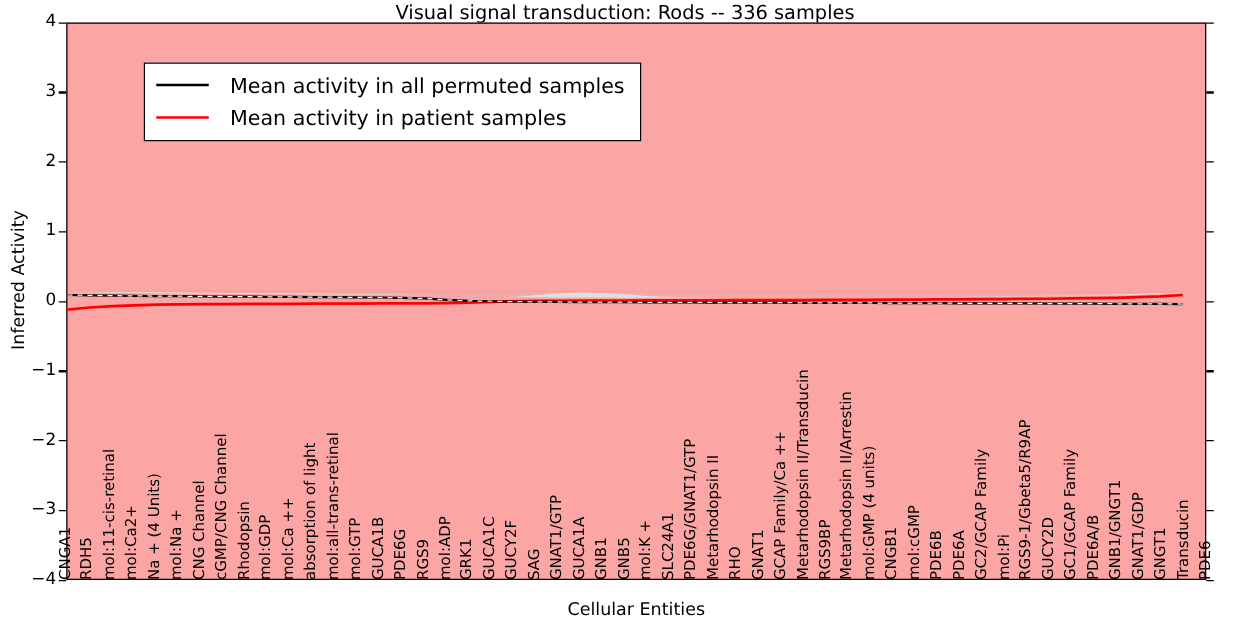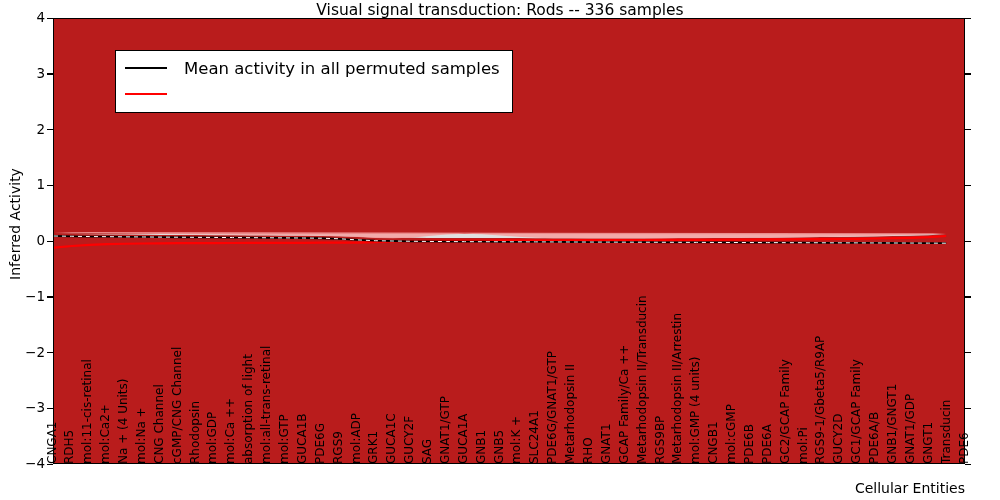--- a/index.html
+++ b/index.html
@@ -26,21 +26,21 @@
     line-height: 18px;
     padding-top: 1px;
     white-space: nowrap;
   }
   
   #plot-area {
     position: absolute;
     left: 53px; top: 18px;
     width: 912px; height: 446px;
     border: 1.3px solid #000000;
-    background: #b91c1c;
+    background: #fca5a5;
     overflow: hidden;
     padding-left: 28px;
   }
   #plot-svg { position: absolute; left: 0; top: 0; }
   
   #y-axis-label {
     position: absolute;
     left: -165px; top: 216px;
     width: 360px;
     text-align: center;
@@ -63,21 +63,21 @@
     position: absolute;
     left: 47px;
     width: 6px; height: 1.3px;
     background: #000;
   }
   
   #x-axis-label {
     position: absolute;
     left: 53px; top: 480px;
     width: 912px;
-    text-align: right;
+    text-align: center;
     font-size: 14px;
     color: #000;
     white-space: nowrap;
   }
   #xticks {
     position: absolute;
     left: 53px; top: 464px;
     width: 912px; height: 0;
   }
   .xtick-label {
@@ -143,20 +143,21 @@
         </g>
     </svg>
 
     <div id="legend">
       <div class="legend-row">
         <div class="legend-swatch" style="background:#000000;"></div>
         <div class="legend-text">Mean activity in all permuted samples</div>
       </div>
       <div class="legend-row">
         <div class="legend-swatch" style="background:#ff0000;"></div>
+        <div class="legend-text">Mean activity in patient samples</div>
       </div>
     </div>
   </div>
 
   <div id="yticks-layer">
       <div class="ytick-label" style="top: 11px; left: 5px; width: 40px;">4</div>
       <div class="ytick-mark" style="top: 17.5px;"></div>
       <div style="position: absolute; left: 965px; top: 17.5px; width: 6px; height: 1.3px; background: rgb(0, 0, 0);"></div>
       <div class="ytick-label" style="top: 66.75px; left: 5px; width: 40px;">3</div>
       <div class="ytick-mark" style="top: 73.25px;"></div>

